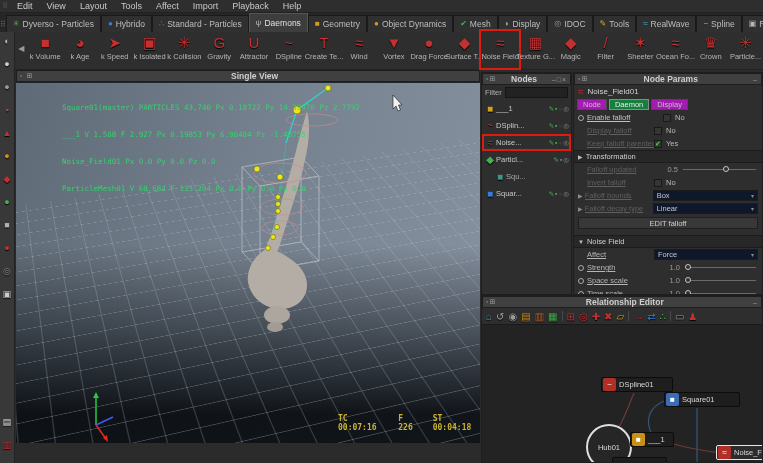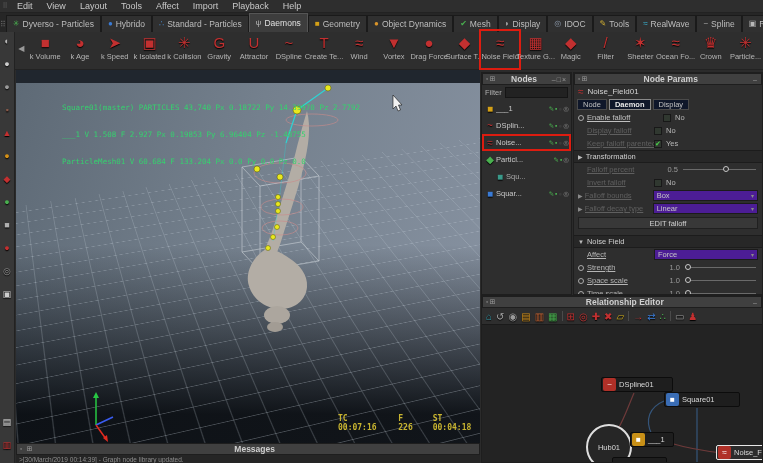--- a/index.html
+++ b/index.html
@@ -80,37 +80,37 @@
   .nrow.selected::after{content:"";position:absolute;inset:0;border:2px solid #dd1c10;pointer-events:none;}
   .nrow.child{padding-left:12px;}
   .nrow.child .nname{color:#a8a8a8;}
 
   
   .params-panel{position:absolute;left:573px;top:72px;width:190px;height:223px;background:#2e2e2e;
                 border:1px solid #1e1e1e;overflow:hidden;}
   .pn-title{display:flex;align-items:center;gap:4px;height:13px;padding:0 4px;font-size:8px;color:#d2d2d2;}
   .pn-title .nglyph{color:#c23030;font-size:10px;}
   .ptabs{display:flex;gap:2px;height:13px;padding:0 3px;align-items:center;}
-  .ptab{border:1px solid #4a4a4a;background:#0f172a;padding:0 5px;font-size:7.5px;height:11px;line-height:10px;color:#c0c0c0;}
-  .ptab.active{background:#0f172a;border-color:#8a8a8a;color:#e8e8e8;font-weight:bold;}
+  .ptab{border:1px solid #4a4a4a;background:#a21caf;padding:0 5px;font-size:7.5px;height:11px;line-height:10px;color:#c0c0c0;}
+  .ptab.active{background:#15803d;border-color:#8a8a8a;color:#e8e8e8;}
   .prow{display:flex;align-items:center;height:13px;padding:0 4px;font-size:7.5px;}
   .prow .lbl{width:76px;color:#9a9a9a;white-space:nowrap;overflow:hidden;text-decoration:underline;}
   .prow .lbl.dim{color:#5f5f5f;}
   .prow .radio{width:6px;height:6px;border:1px solid #aaa;border-radius:50%;margin-right:3px;flex:none;}
   .prow .caret{color:#8a8a8a;font-size:6px;margin-right:2px;}
   .checkbox{width:8px;height:8px;background:#303830;border:1px solid #181818;margin-right:4px;flex:none;
             display:flex;align-items:center;justify-content:center;font-size:7px;color:#4ad04a;}
   .bool{color:#b8b8b8;}
   .sect{height:13px;display:flex;align-items:center;background:#272727;border-top:1px solid #1c1c1c;
         border-bottom:1px solid #1c1c1c;padding:0 4px;font-size:7.5px;color:#cfcfcf;}
   .sect .caret{font-size:6px;margin-right:3px;color:#bbb;}
   .num{width:24px;text-align:right;color:#9a9a9a;margin-right:5px;}
   .track{flex:1;height:1px;background:#6a6a6a;position:relative;margin-right:2px;}
   .knob{position:absolute;top:-3px;width:6px;height:6px;border:1px solid #c8c8c8;border-radius:50%;background:#2e2e2e;}
-  .dd{flex:1;height:11px;background:#4c1d95;border:1px solid #1b1b1b;display:flex;align-items:center;
+  .dd{flex:1;height:11px;background:#0f172a;border:1px solid #1b1b1b;display:flex;align-items:center;
       padding:0 3px;color:#c6c6c6;}
   .dd .dda{margin-left:auto;color:#888;font-size:6px;}
   .editbtn{flex:1;height:12px;background:#383838;border:1px solid #202020;color:#cfcfcf;
            font-size:7.5px;display:flex;align-items:center;justify-content:center;}
 
   
   .re-panel{position:absolute;left:481px;top:295px;width:282px;height:168px;background:#232323;
             border:1px solid #1e1e1e;overflow:hidden;}
   .re-tools{height:17px;background:#2e2e2e;display:flex;align-items:center;gap:4px;padding:0 4px;border-bottom:1px solid #1a1a1a;}
   .re-tool{font-size:10px;line-height:11px;text-shadow:0 1px 1px #000;}
@@ -298,20 +298,25 @@
     <span class="ls-icon" style="color: rgb(176, 176, 176);">■</span>
     <span class="ls-icon" style="color: rgb(194, 48, 48);">●</span>
     <span class="ls-icon" style="color: rgb(144, 144, 144);">◎</span>
     <span class="ls-icon" style="color: rgb(205, 205, 205);">▣</span>
     <span class="ls-spacer"></span>
     <span class="ls-icon" style="color: rgb(224, 224, 224);">▤</span>
     <span class="ls-icon" style="color: rgb(194, 48, 48);">▥</span>
   </div>
 
   <div class="viewport">
+    <div class="phead">
+      <span class="wicons">▫ ⊞</span>
+      <span class="ptitle">Single View</span>
+      <span class="wright"> </span>
+    </div>
     <div class="vp-body">
       <div class="vp-grid"></div>
 
       <svg class="vp-svg" width="464" height="360" viewBox="0 0 464 360">
 
         <g stroke="#d9dee3" stroke-width="0.7" fill="none" opacity="0.75">
           <polygon points="226,84 285,74 303,93 244,103"></polygon>
           <polygon points="226,169 285,159 303,178 244,188"></polygon>
           <line x1="226" y1="84" x2="226" y2="169"></line>
           <line x1="285" y1="74" x2="285" y2="159"></line>
@@ -360,42 +365,32 @@
         </g>
 
         <g>
           <polygon points="377,12 377,26 380,23 382,28 384.5,27 382.5,22 386,22" fill="#f2f2f2" stroke="#111" stroke-width="0.6"></polygon>
         </g>
       </svg>
 
       <div class="hud">
         <div class="gl">Square01(master) PARTICLES 43,740 Px 0.18722 Py 14.39970 Pz 2.7792</div>
         <div class="gl">___1 V 1.508 F 2.927 Px 0.19853 Py 6.96404 Pz -1.48755</div>
+        <div class="gl">Noise_Field01 Px 0.0 Py 0.0 Pz 0.0</div>
         <div class="gl">ParticleMesh01 V 60.684 F 133.204 Px 0.0 Py 0.0 Pz 0.0</div>
       </div>
 
       <div class="timecode">
         <span>TC 00:07:16</span>
         <span>F 226</span>
         <span>ST 00:04:18</span>
       </div>
     </div>
   </div>
 
-  <div class="messages">
-    <div class="phead">
-      <span class="wicons">▫ ⊞</span>
-      <span class="ptitle">Messages</span>
-      <span class="wright"> </span>
-    </div>
-    <div class="msg-body">
-      <div>&gt;[30/March/2019 00:14:39] - Graph node library updated.</div>
-
-    </div>
-  </div>
 
   <div class="nodes-panel">
     <div class="phead">
       <span class="wicons">▫⊞</span>
       <span class="ptitle">Nodes</span>
       <span class="wright">–□×</span>
     </div>
     <div class="filter-row">
       <span>Filter</span>
       <input type="text" style="">
@@ -484,21 +479,21 @@
     <div class="prow">
       <span class="lbl dim" style="padding-left:9px">Keep falloff parented</span>
       <span class="checkbox">✔</span>
       <span class="bool">Yes</span>
     </div>
     <div class="sect">
       <span class="caret">▶</span>
       <span>Transformation</span>
     </div>
     <div class="prow">
-      <span class="lbl dim" style="padding-left:9px">Falloff percent</span>
+      <span class="lbl dim" style="padding-left:9px">Falloff updated</span>
       <span class="num">0.5</span>
       <span class="track">
           <span class="knob" style="left:55%"></span>
         </span>
     </div>
     <div class="prow">
       <span class="lbl dim" style="padding-left:9px">Invert falloff</span>
       <span class="checkbox"></span>
       <span class="bool">No</span>
     </div>

